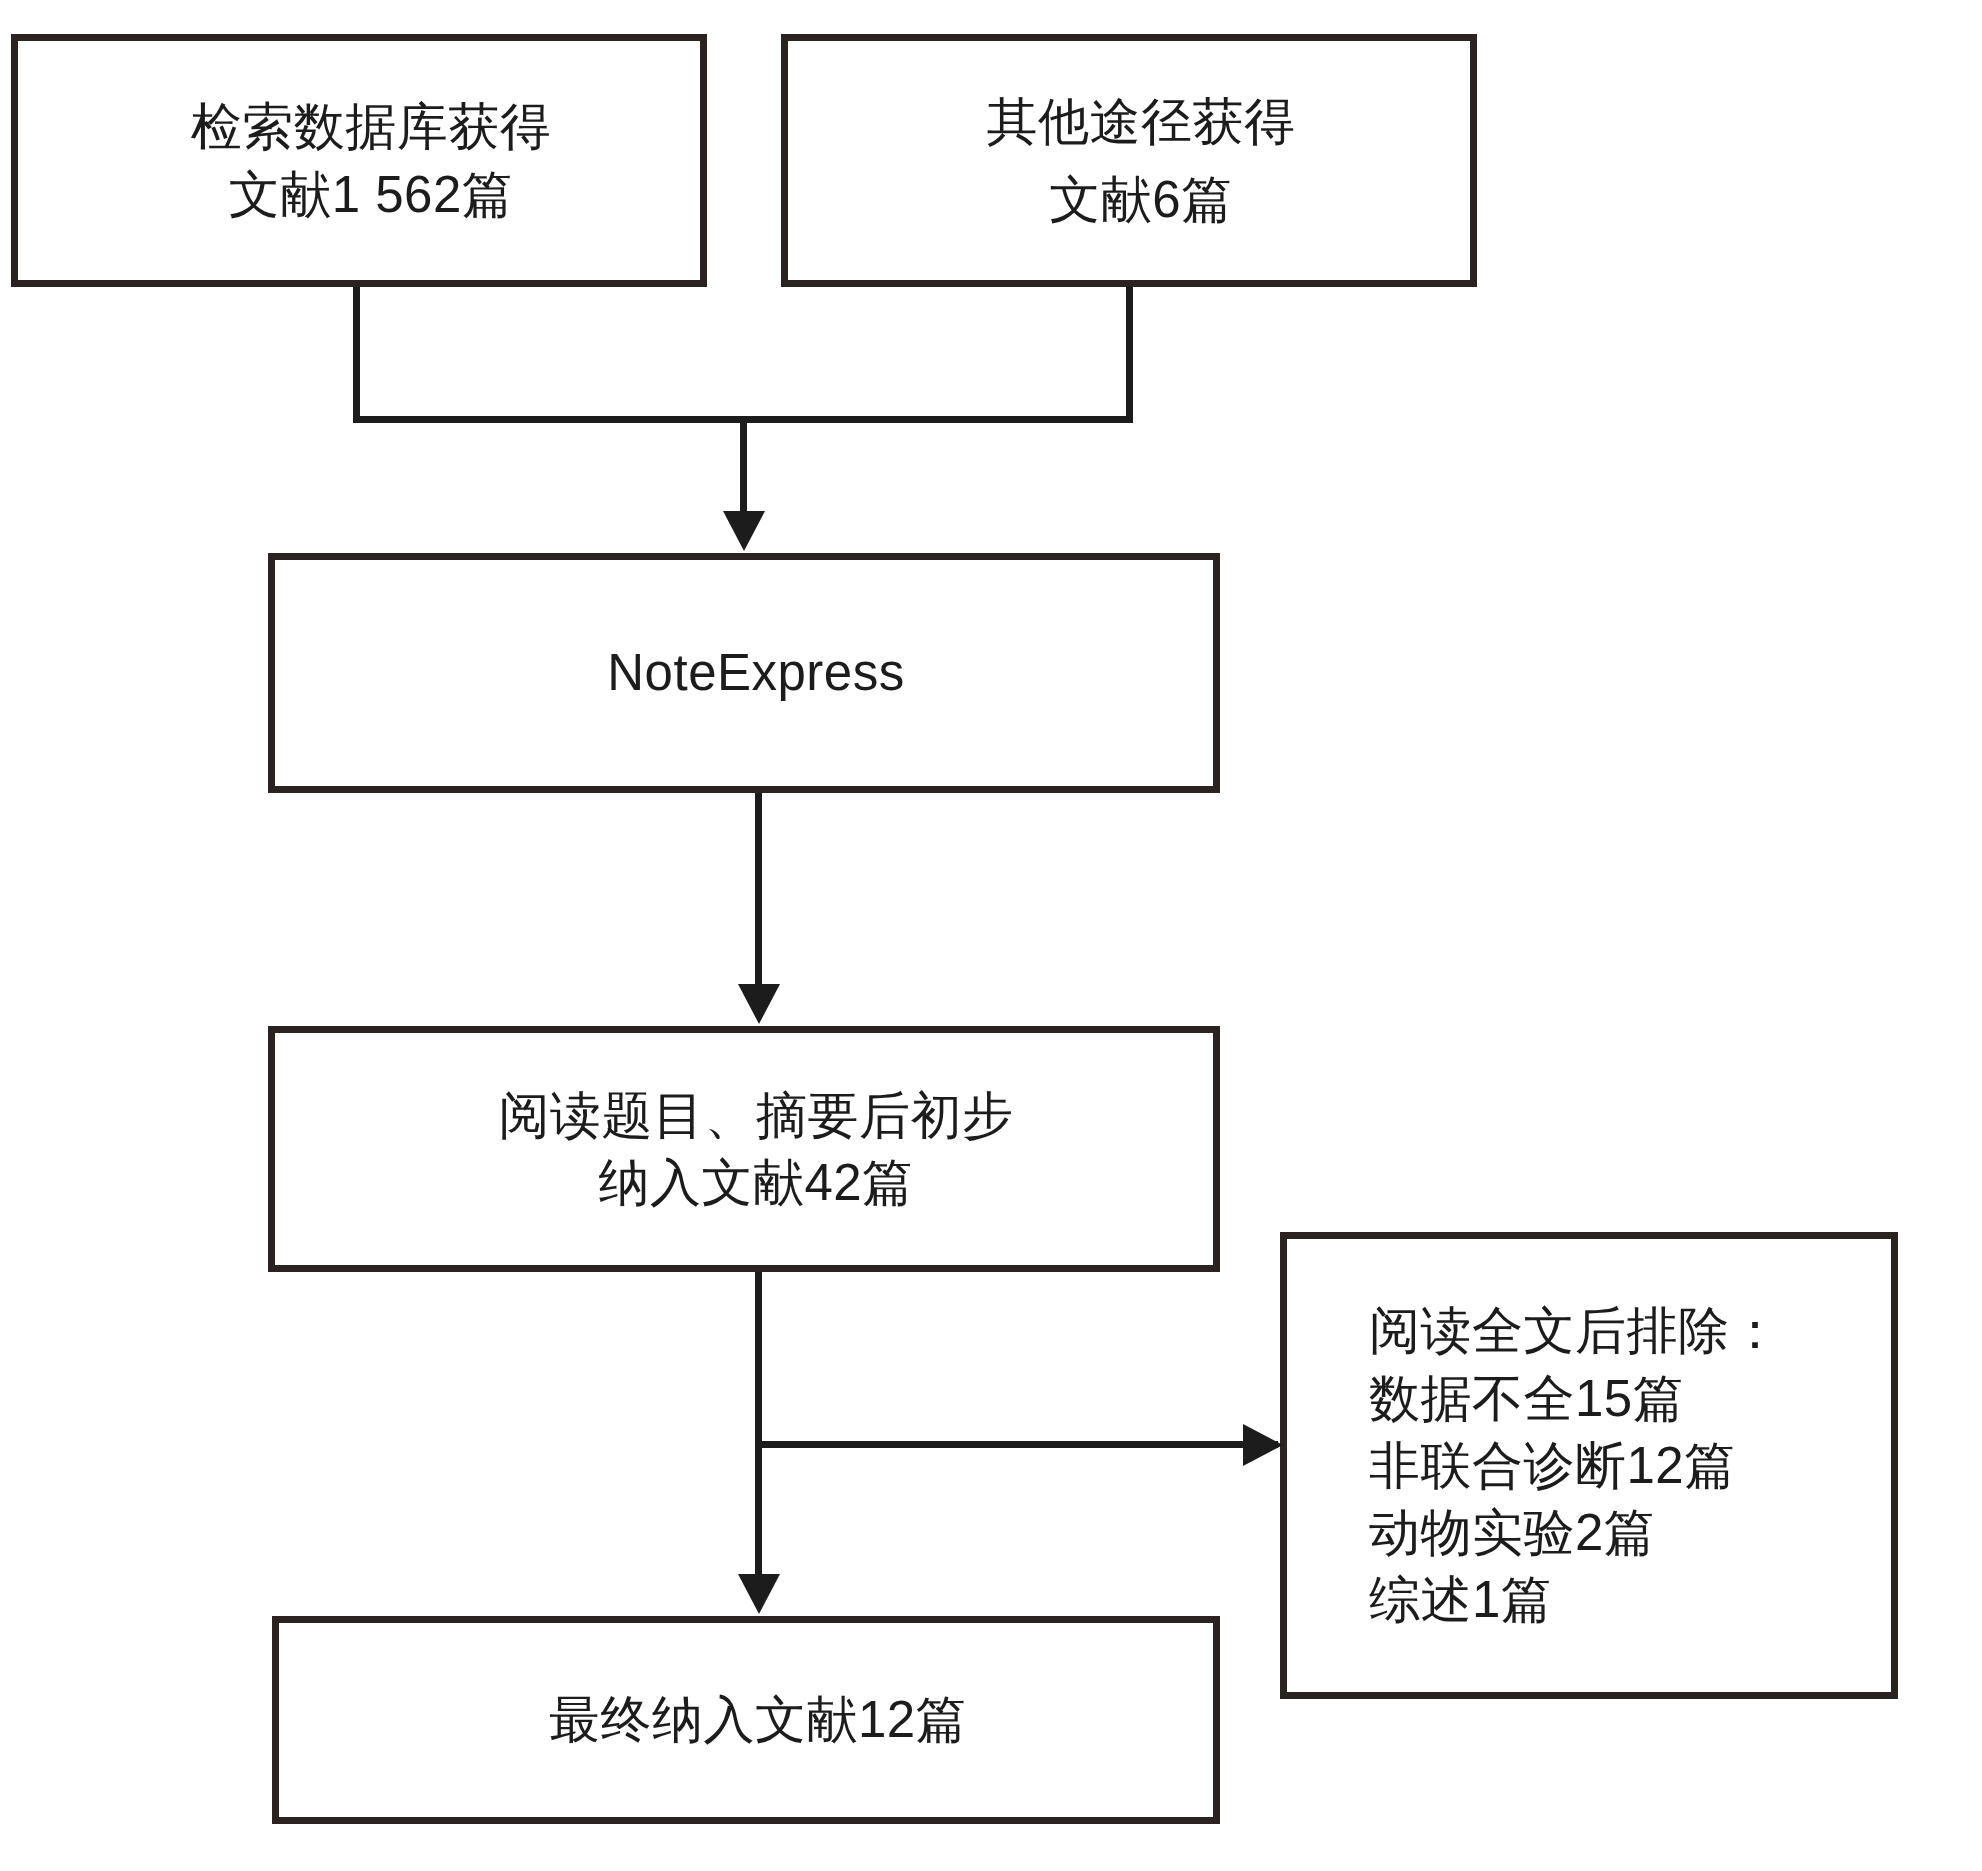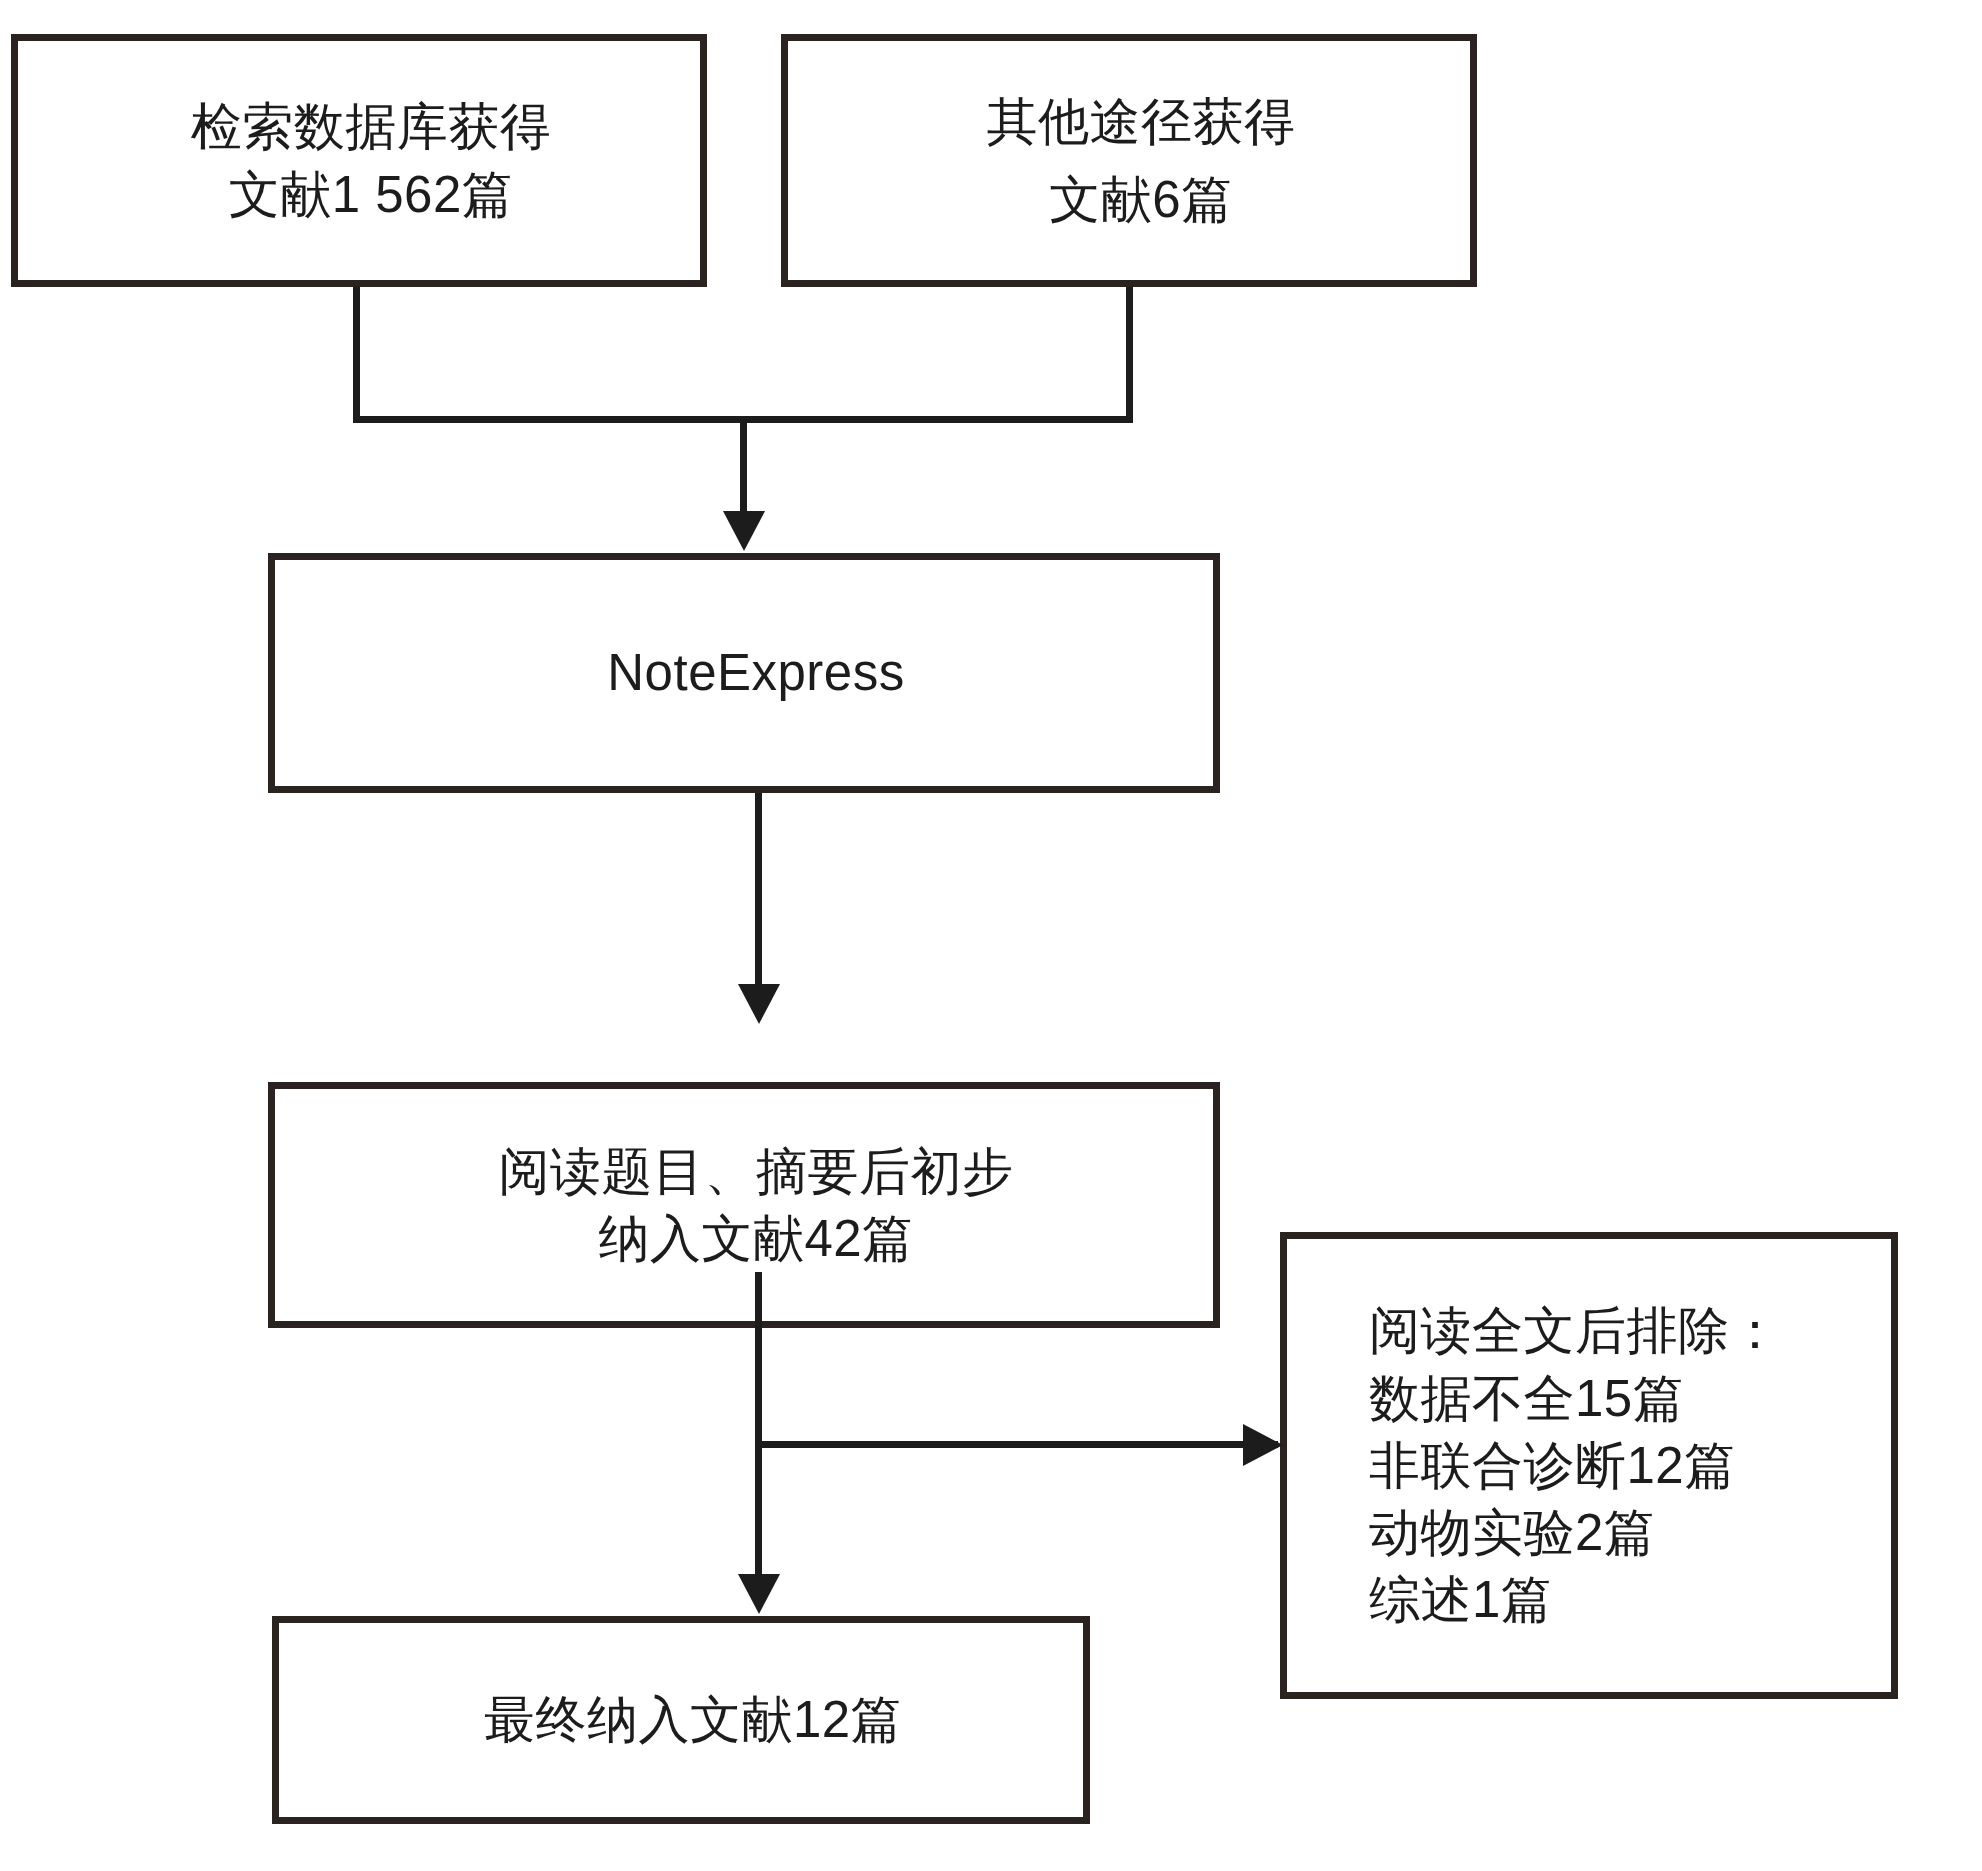--- a/index.html
+++ b/index.html
@@ -40,23 +40,23 @@
   }
   .node.left-align .node-line {
     padding-left: 58px;
     text-align: center;
   }
 
   
   #box-db      { left: 11px;   top: 34px;   width: 696px;  height: 253px; }
   #box-other   { left: 781px;  top: 34px;   width: 696px;  height: 253px; gap: 11px; }
   #box-dedup   { left: 268px;  top: 553px;  width: 952px;  height: 240px; }
-  #box-screen  { left: 268px;  top: 1082px; width: 952px;  height: 246px; }
+  #box-screen  { left: 268px;  top: 1026px; width: 952px;  height: 246px; }
   #box-exclude { left: 1280px; top: 1232px; width: 618px;  height: 467px; }
-  #box-final   { left: 272px;  top: 1616px; width: 818px;  height: 208px; }
+  #box-final   { left: 272px;  top: 1616px; width: 948px;  height: 208px; }
 
   
   .conn {
     position: absolute;
     background: #1c1c1c;
   }
   .v-line { width: 7px; }
   .h-line { height: 7px; }
 
   

